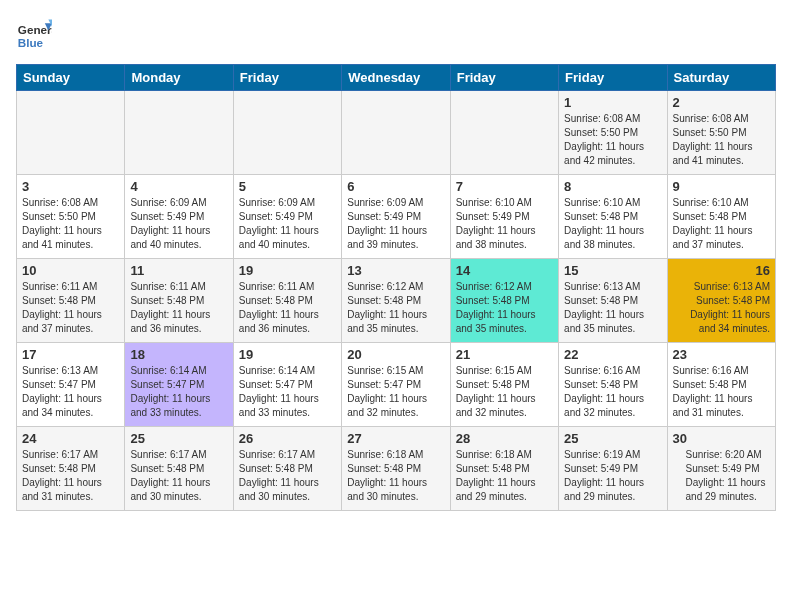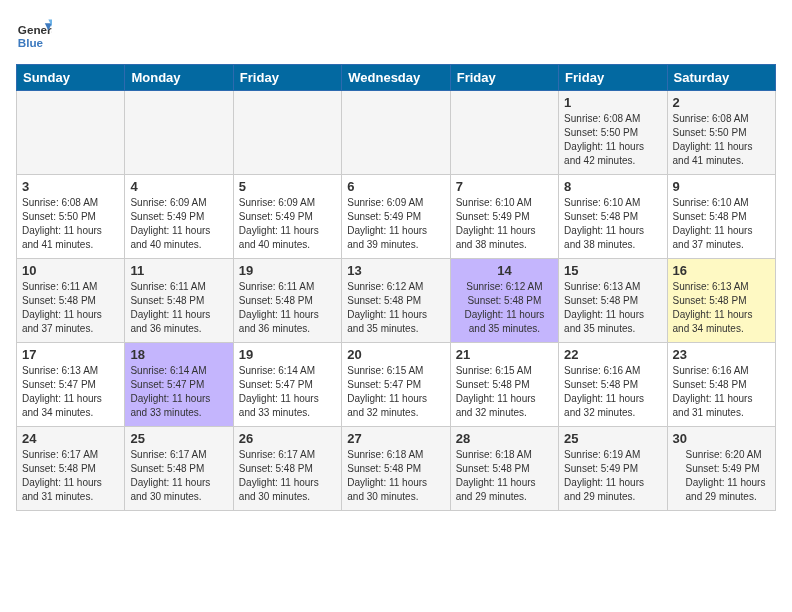--- a/index.html
+++ b/index.html
@@ -193,33 +193,33 @@
           <div class="day-info" style="white-space: pre-line;">Sunrise: 6:11 AM
 Sunset: 5:48 PM
 Daylight: 11 hours and 36 minutes.</div>
         </td>
         <td style="background: rgb(245, 245, 245);">
           <span class="day-num">13</span>
           <div class="day-info" style="white-space: pre-line;">Sunrise: 6:12 AM
 Sunset: 5:48 PM
 Daylight: 11 hours and 35 minutes.</div>
         </td>
-        <td style="background: #c4b5fd; text-align: center;">
+        <td style="background: #5eead4;">
           <span class="day-num">14</span>
           <div class="day-info" style="white-space: pre-line;">Sunrise: 6:12 AM
 Sunset: 5:48 PM
 Daylight: 11 hours and 35 minutes.</div>
         </td>
         <td style="background: rgb(245, 245, 245);">
           <span class="day-num">15</span>
           <div class="day-info" style="white-space: pre-line;">Sunrise: 6:13 AM
 Sunset: 5:48 PM
 Daylight: 11 hours and 35 minutes.</div>
         </td>
-        <td style="background: #fef9c3;">
+        <td style="background: #eab308; text-align: right;">
           <span class="day-num">16</span>
           <div class="day-info" style="white-space: pre-line;">Sunrise: 6:13 AM
 Sunset: 5:48 PM
 Daylight: 11 hours and 34 minutes.</div>
         </td>
       </tr>
       <tr>
         <td style="background: rgb(255, 255, 255);">
           <span class="day-num">17</span>
           <div class="day-info" style="white-space: pre-line;">Sunrise: 6:13 AM

